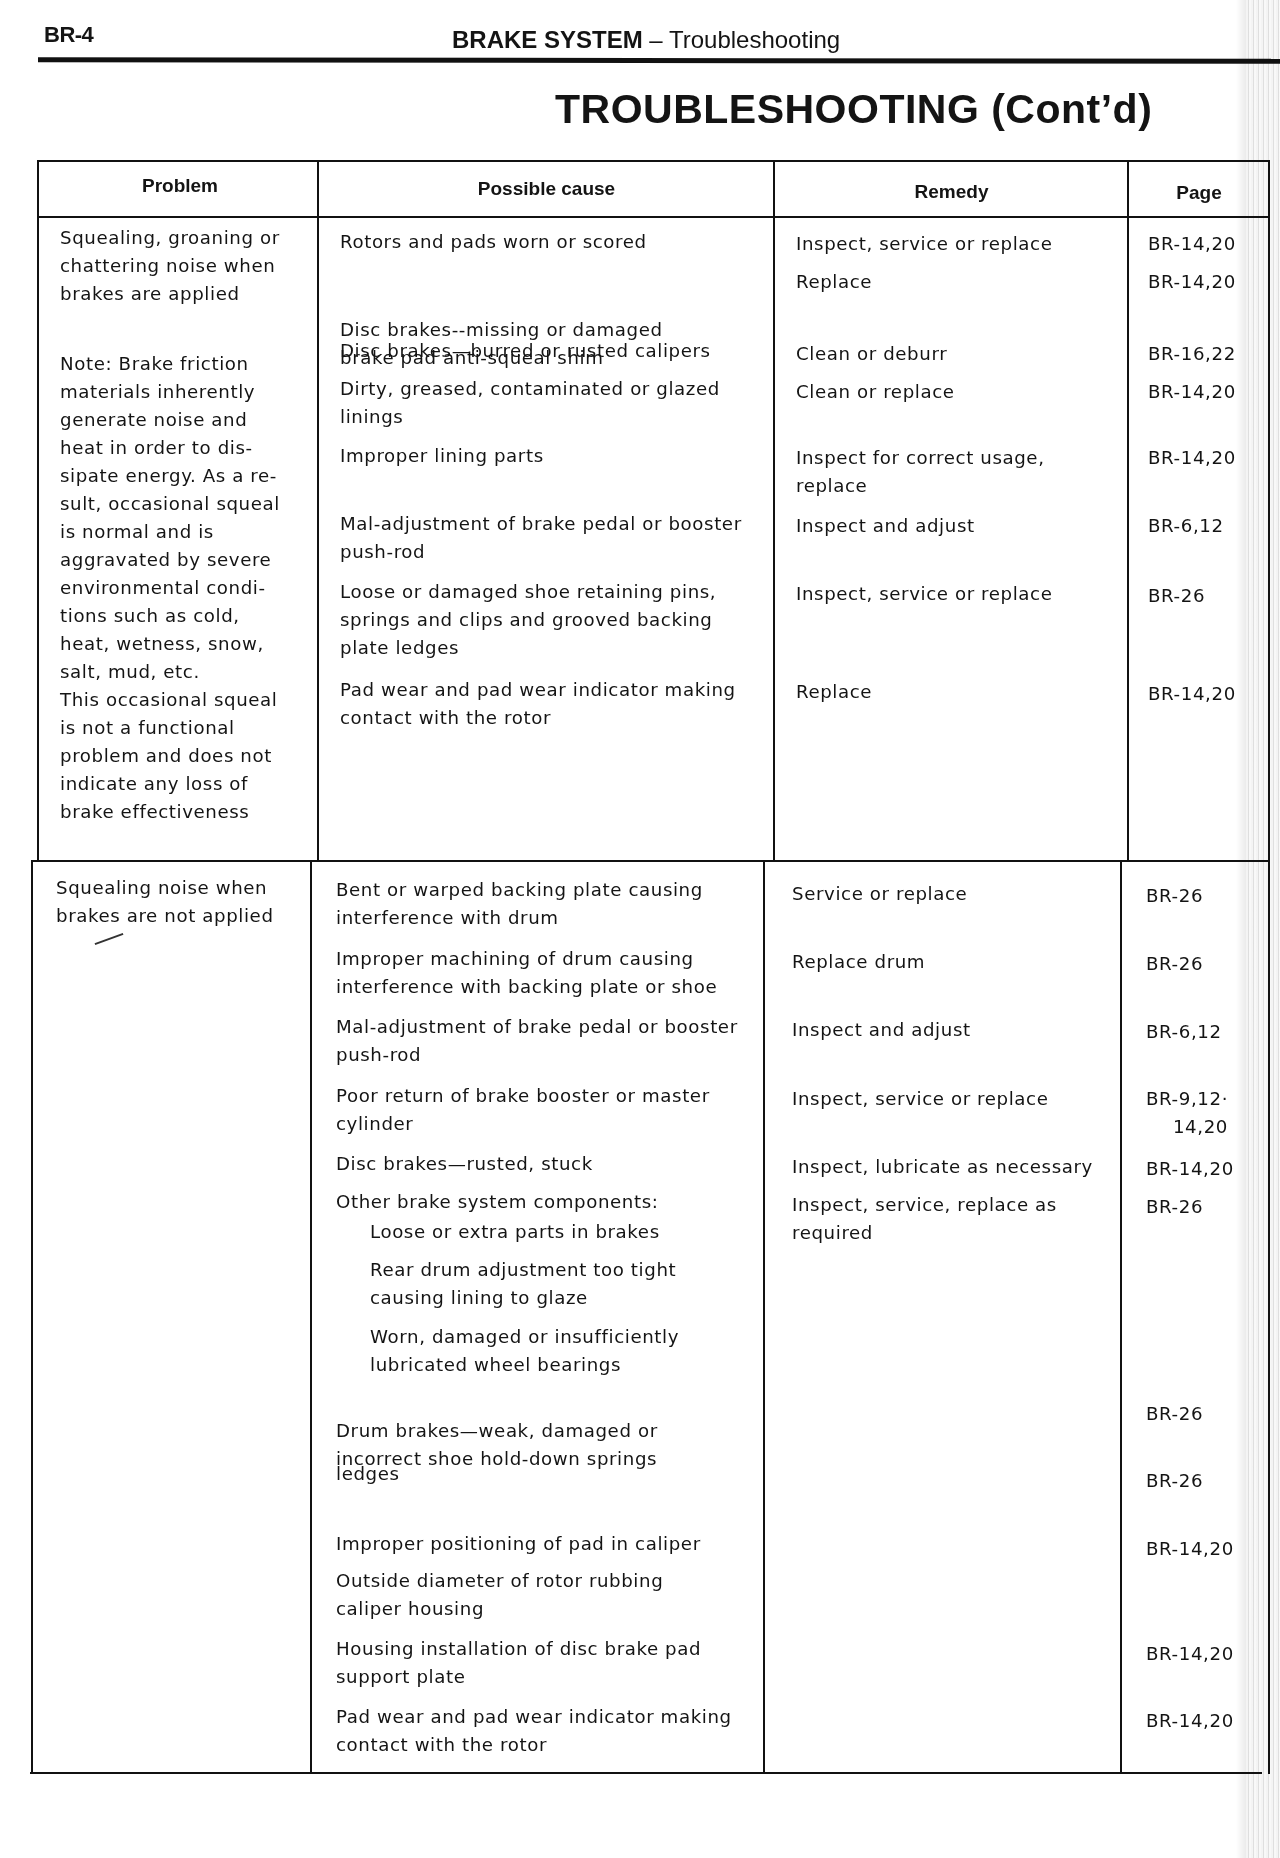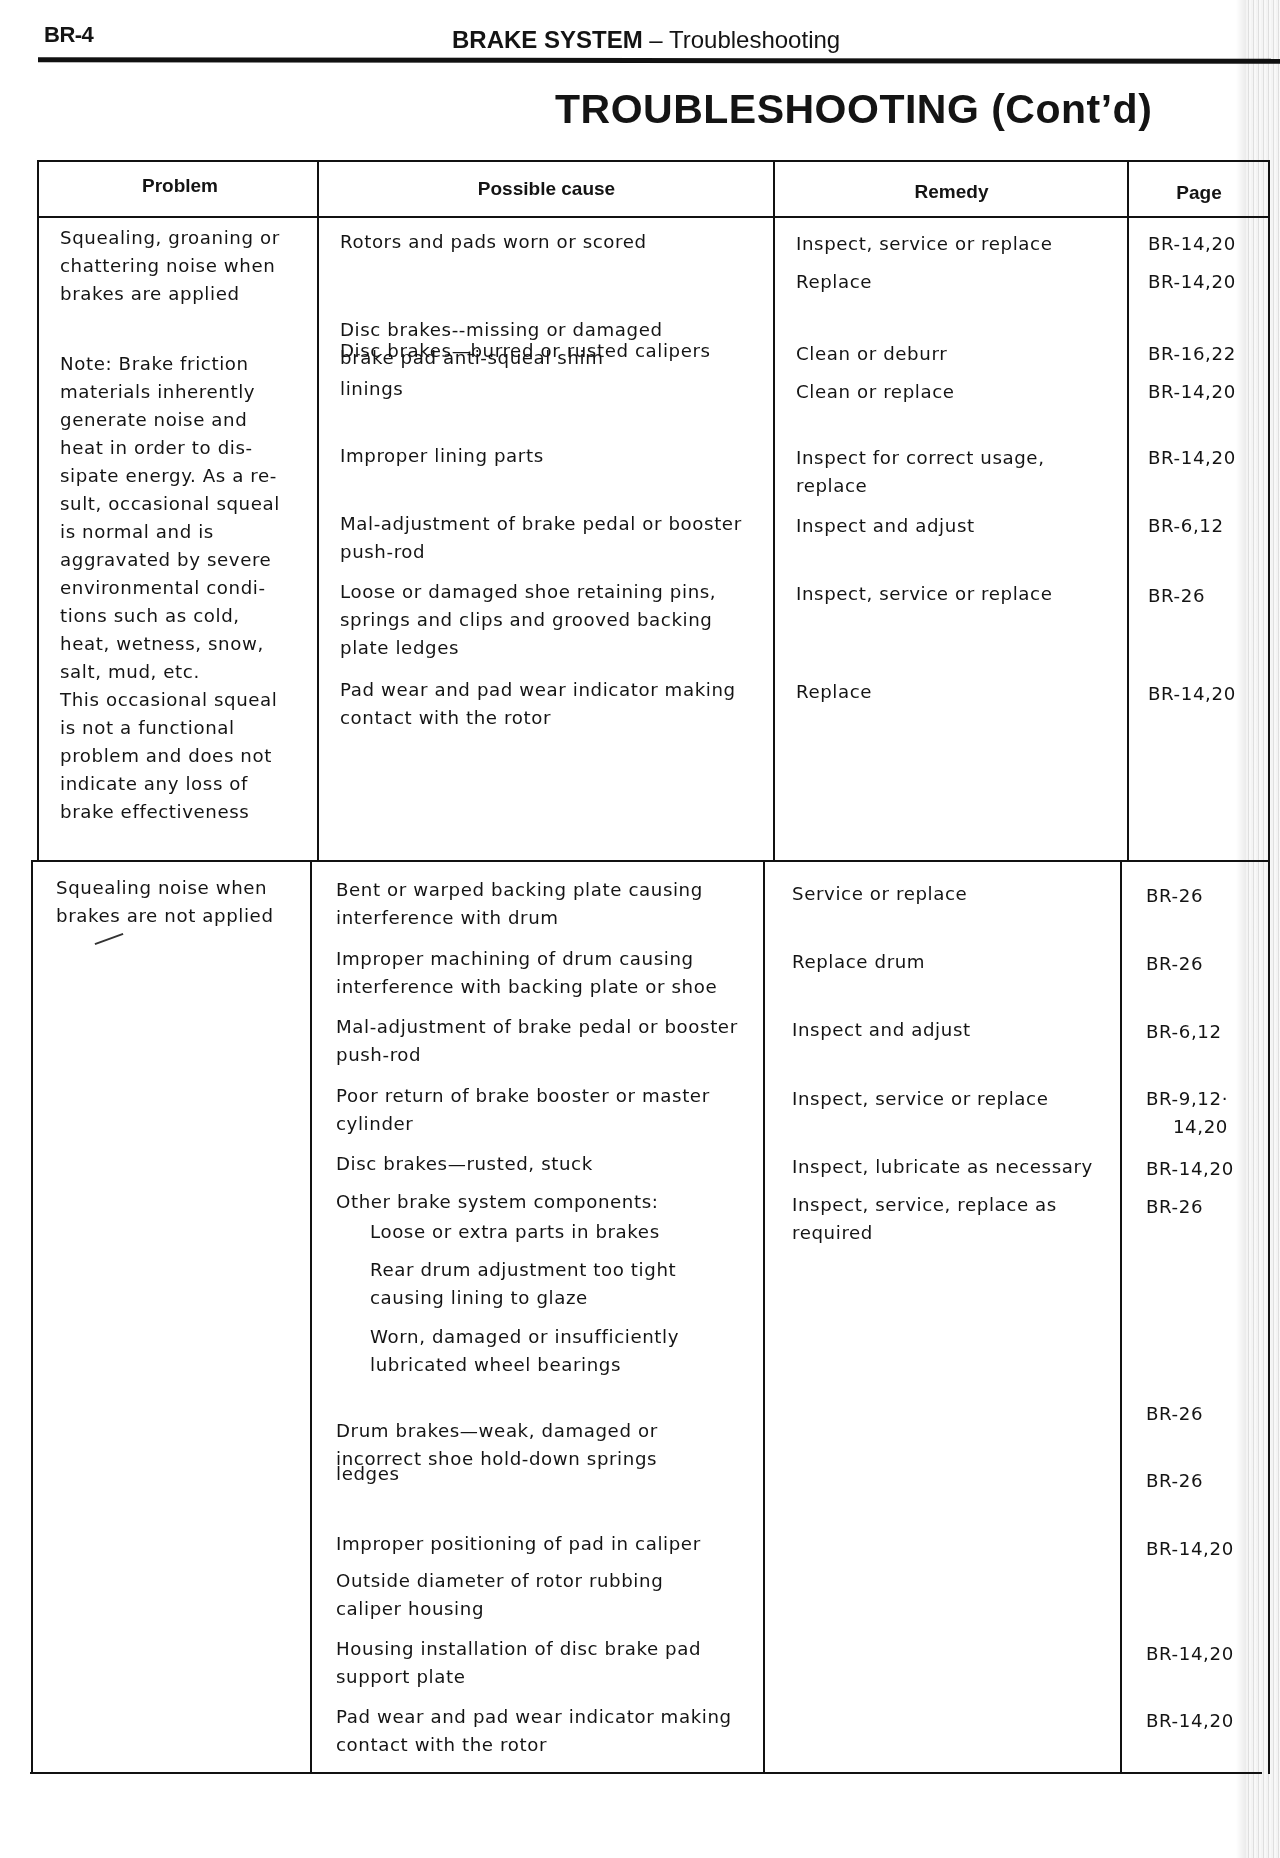--- a/index.html
+++ b/index.html
@@ -107,20 +107,21 @@
       <div class="t" style="left: 340px; top: 337px;">
         <div>Disc brakes—burred or rusted calipers</div>
       </div>
       <div class="t" style="left: 796px; top: 340px;">
         <div>Clean or deburr</div>
       </div>
       <div class="t" style="left: 1148px; top: 340px; text-align: right;">
         <div>BR-16,22</div>
       </div>
       <div class="t" style="left: 340px; top: 375px;">
+        <div>Dirty, greased, contaminated or glazed</div>
         <div>linings</div>
       </div>
       <div class="t" style="left: 796px; top: 378px;">
         <div>Clean or replace</div>
       </div>
       <div class="t" style="left: 1148px; top: 378px; text-align: right;">
         <div>BR-14,20</div>
       </div>
       <div class="t" style="left: 340px; top: 442px;">
         <div>Improper lining parts</div>

